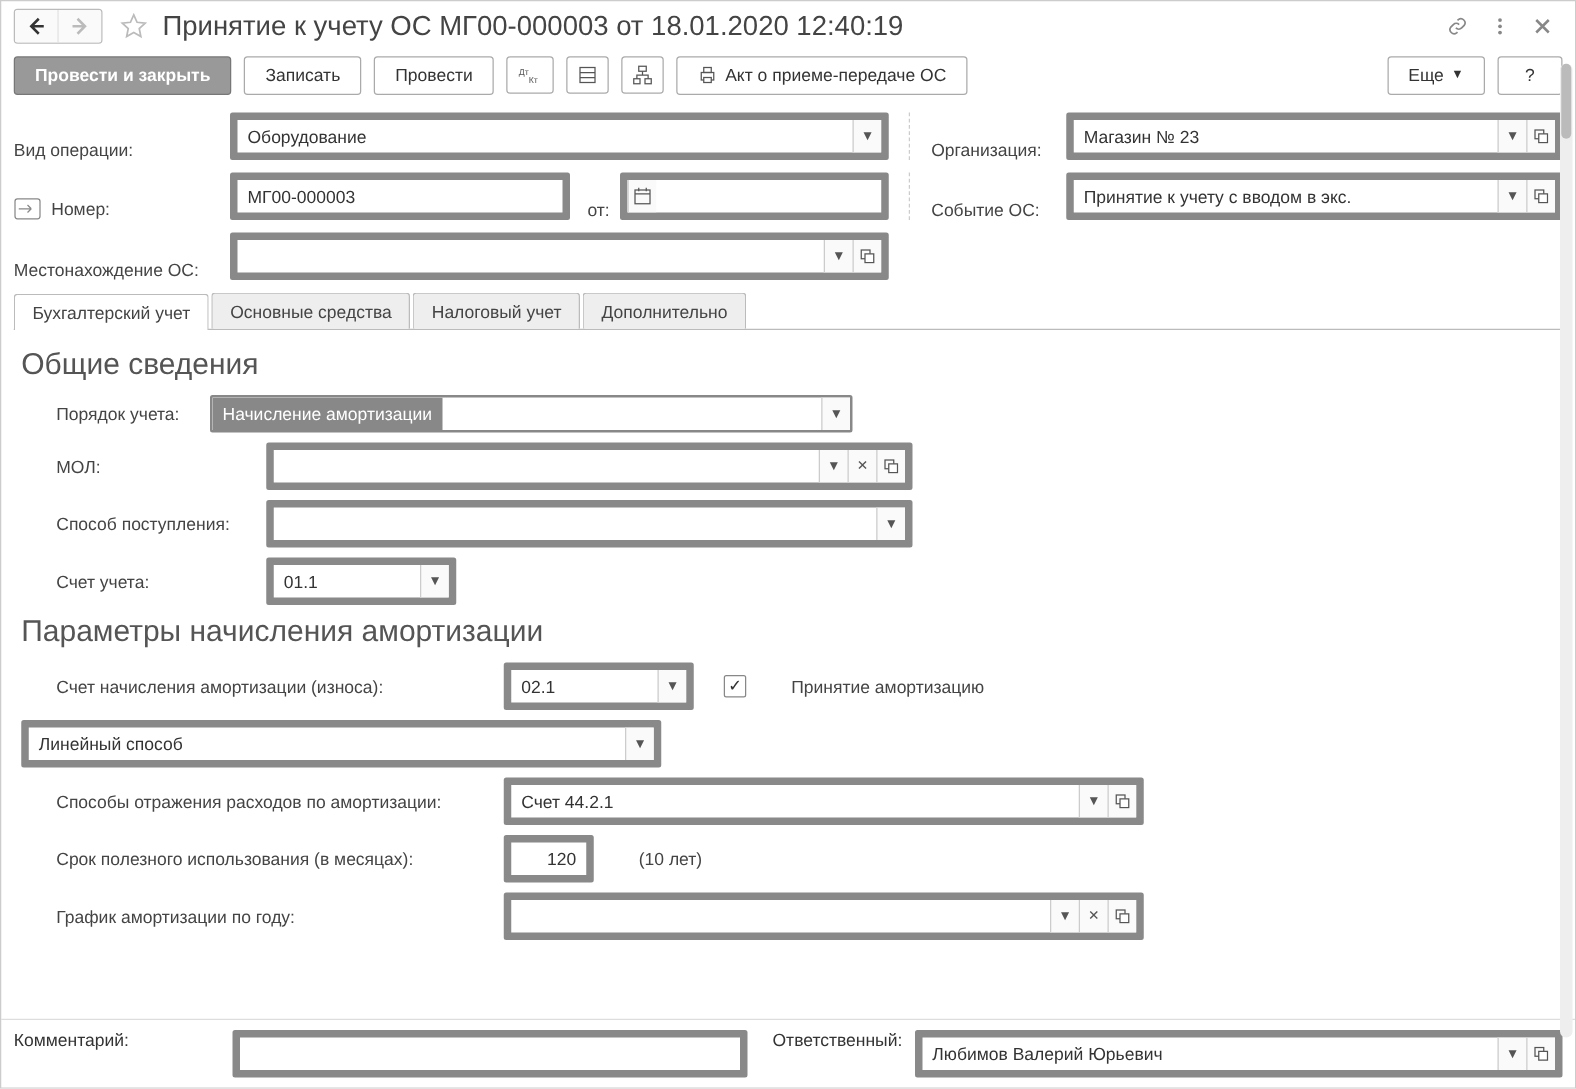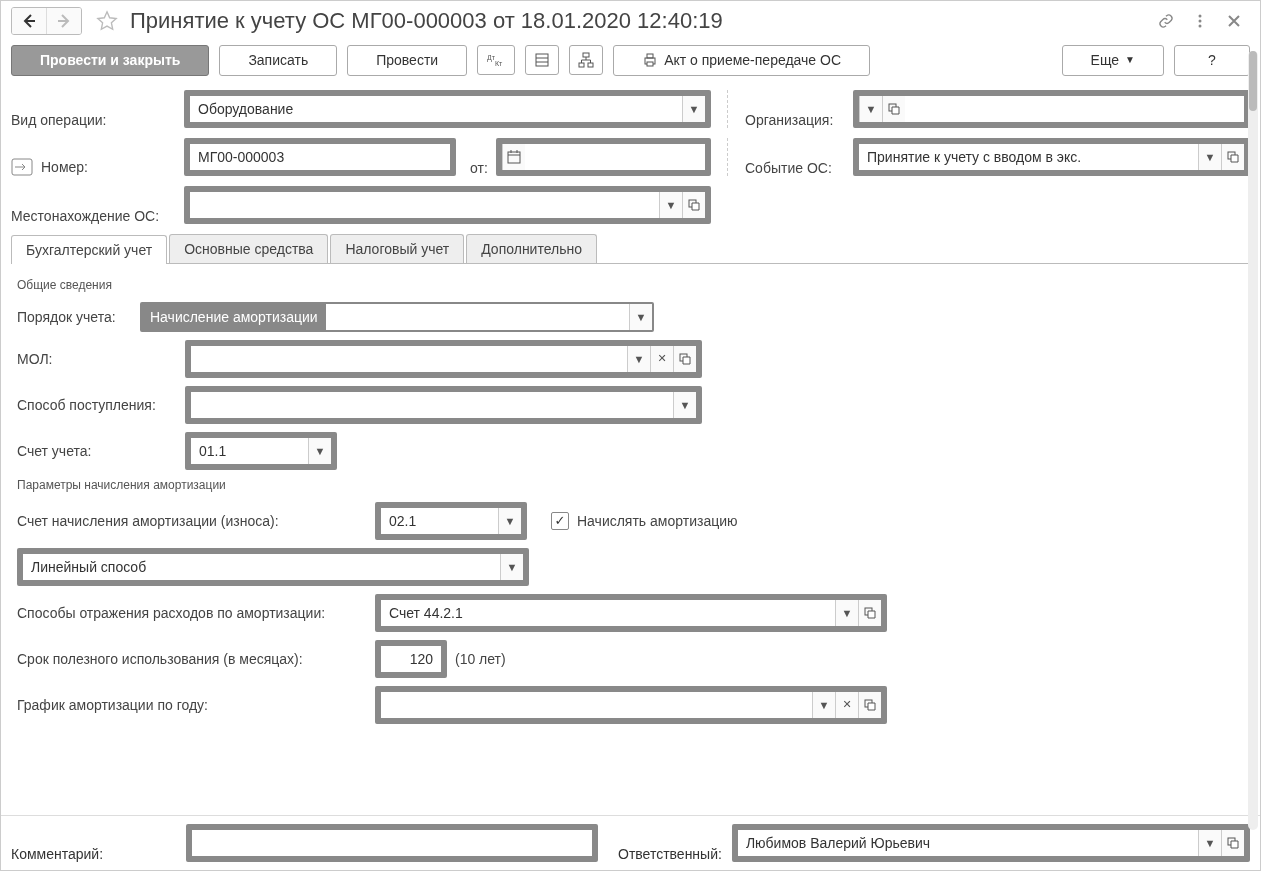--- a/index.html
+++ b/index.html
@@ -45,21 +45,21 @@
 .toolbar {
   display: flex;
   align-items: center;
   padding: 6px 10px;
   gap: 10px;
 }
 .btn {
   border: 1px solid #aaa;
   background: #fff;
   border-radius: 3px;
-  padding: 6px 28px;
+  padding: 6px 16px;
   cursor: pointer;
   font-size: 14px;
   display: inline-flex;
   align-items: center;
   gap: 6px;
   line-height: 1.2;
 }
 .btn.primary {
   background: #999;
   color: #fff;
@@ -136,40 +136,40 @@
   background: #fff;
   position: relative;
   top: 1px;
 }
 .section {
   padding: 8px 6px;
 }
 .section h3 {
   margin: 6px 0 10px 0;
   font-weight: normal;
-  font-size: 12px;
+  font-size: 24px;
   color: #555;
 }
 .field-row {
   display: flex;
   align-items: center;
   margin: 8px 0;
   gap: 8px;
 }
-.field-row .label { color: #444; }
+.field-row .label { color: #444; margin-left: 28px; }
 .checkbox {
   width: 16px; height: 16px; border: 1px solid #888; display:inline-flex; align-items:center; justify-content:center; border-radius:2px; cursor:pointer;
 }
 .checkbox.checked::after { content: "✓"; font-size: 13px; color: #333; }
 
 .footer {
   border-top: 1px solid #ddd;
   padding: 8px 10px;
   display: flex;
-  align-items: flex-end;
+  align-items: flex-start;
   gap: 10px;
 }
 .scrollbar {
   position: absolute;
   right: 2px; top: 50px; bottom: 40px; width: 10px;
   background: #eee;
   border-radius: 5px;
 }
 .scrollbar-thumb {
   position: absolute; left: 1px; right: 1px; top: 0; height: 60px; border-radius: 4px; background: #bbb;
@@ -268,20 +268,21 @@
         <span class="label" style="width:165px;">Вид операции:</span>
         <div class="input-wrap" style="flex:1;">
           <div class="text">Оборудование</div>
           <div class="affix">▼</div>
         </div>
       </div>
       <div class="vsep"></div>
       <div class="half right">
         <span class="label" style="width:100px;">Организация:</span>
         <div class="input-wrap" style="flex:1;">
+          <div class="text">Магазин № 23</div>
           <div class="affix">▼</div>
           <div class="affix">
             <svg width="12" height="12" viewBox="0 0 12 12">
                 <rect x="1" y="1" width="7" height="7" stroke="#555" fill="none"></rect>
                 <path d="M4 4 h7 v7 h-7 z" stroke="#555" fill="#fff"></path>
               </svg>
           </div>
         </div>
       </div>
     </div>
@@ -395,21 +396,21 @@
       <h3>Параметры начисления амортизации</h3>
 
       <div class="field-row">
         <span class="label" style="width:350px;">Счет начисления амортизации (износа):</span>
         <div class="input-wrap" style="width:140px;">
           <div class="text">02.1</div>
           <div class="affix">▼</div>
         </div>
         <span style="width:8px;"></span>
         <span class="checkbox checked"></span>
-        <span class="label">Начислять амортизацию</span>
+        <span class="label">Принятие амортизацию</span>
       </div>
 
       <div class="field-row">
         <div class="input-wrap" style="width:500px;">
           <div class="text">Линейный способ</div>
           <div class="affix">▼</div>
         </div>
       </div>
 
       <div class="field-row">

